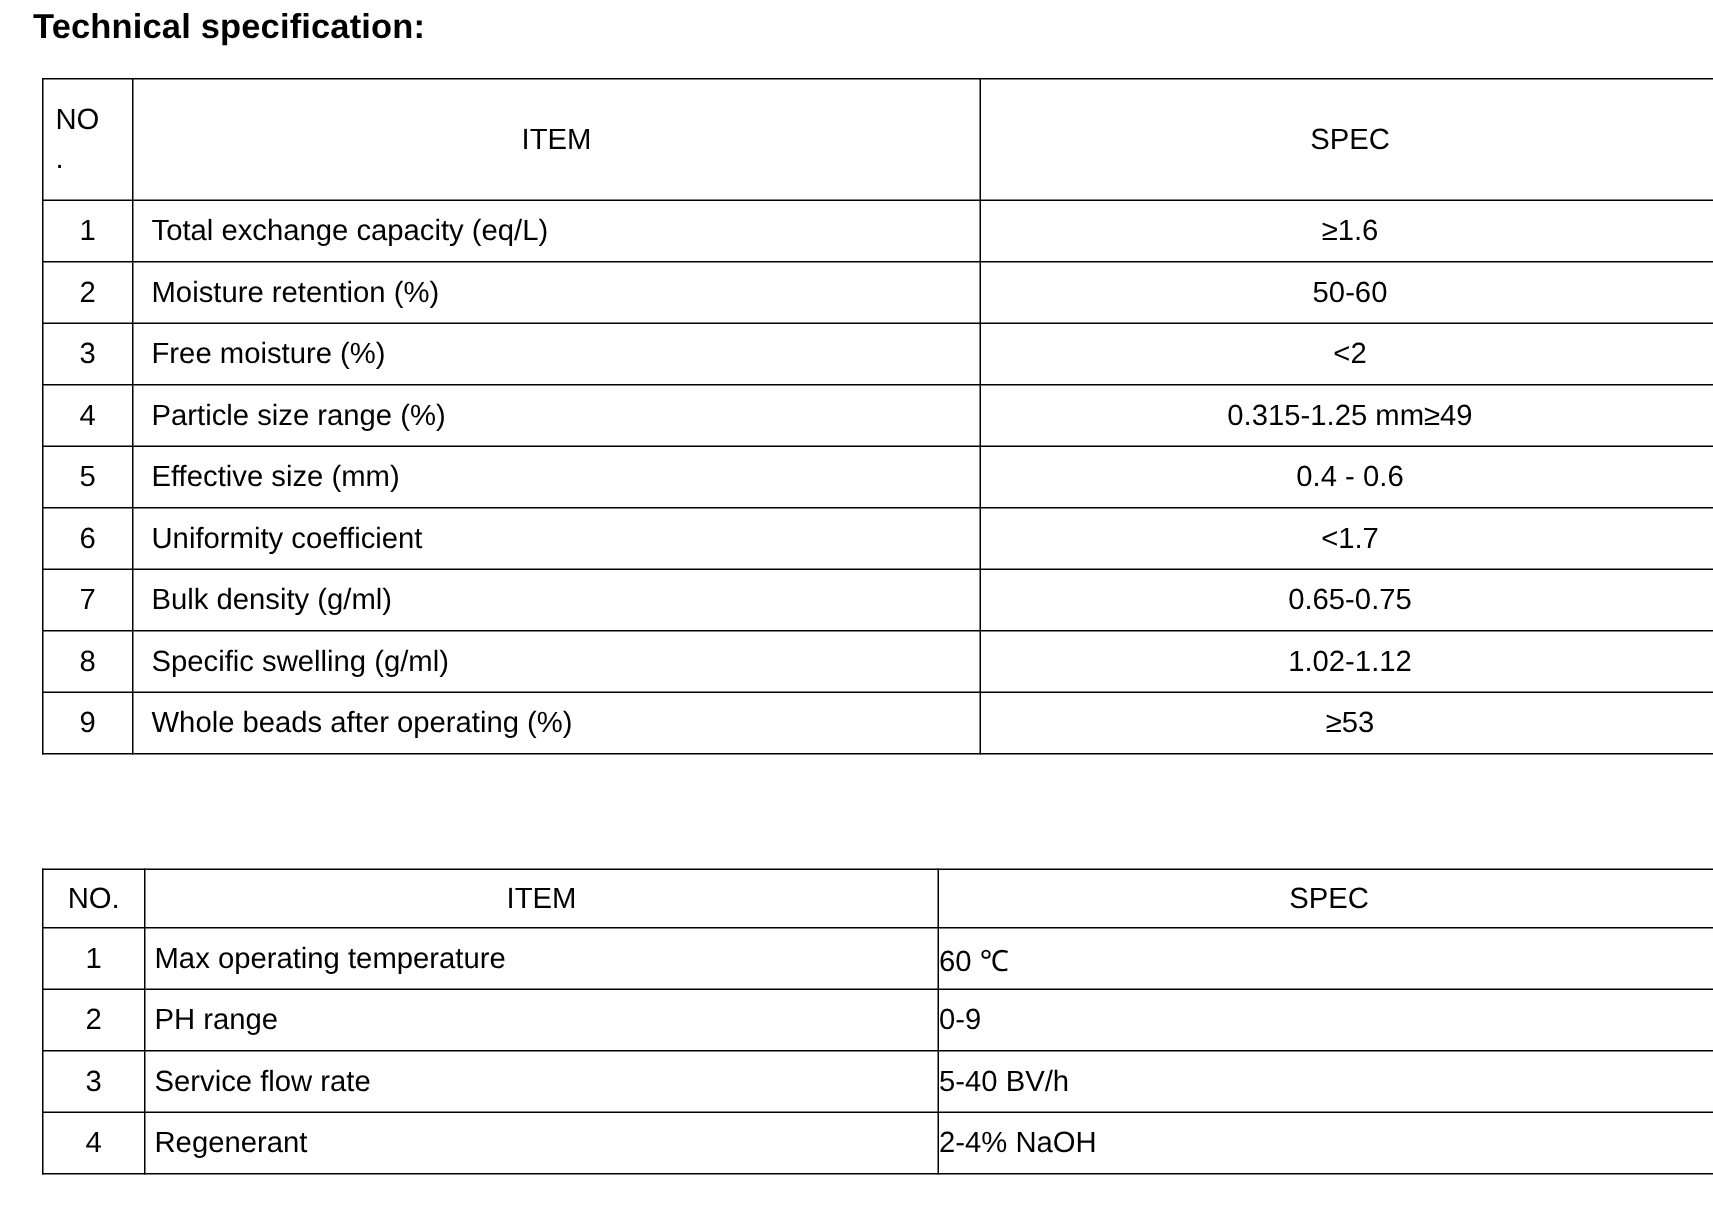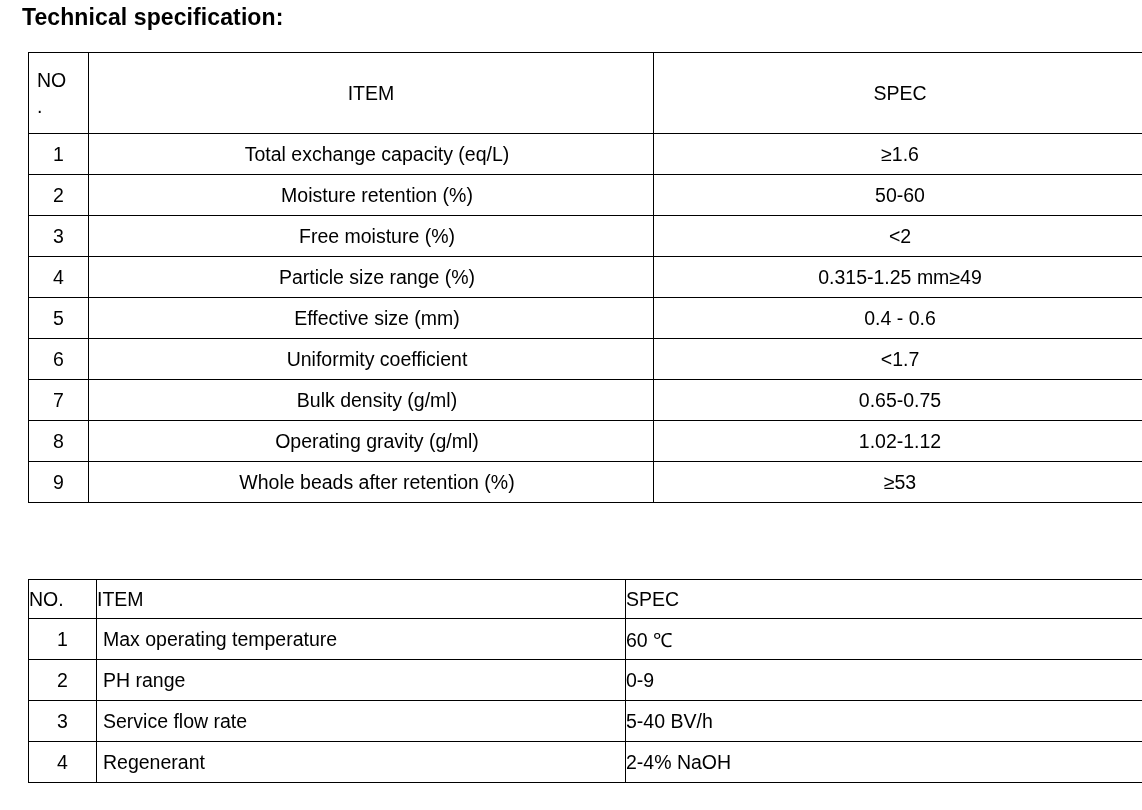--- a/index.html
+++ b/index.html
@@ -54,34 +54,34 @@
   }
   .t1 .hdr-center {
     text-align: center;
     height: 72px;
   }
   .t1 .cell-no {
     text-align: center;
     height: 40px;
   }
   .t1 .cell-item {
-    text-align: center;
+    text-align: left;
     padding-left: 12px;
     height: 40px;
   }
   .t1 .cell-spec {
     text-align: center;
     height: 40px;
   }
   
   .gap { height: 44px; }
   .t2 col.c-no   { width: 68px; }
   .t2 col.c-item { width: 529px; }
   .t2 col.c-spec { width: 521px; }
-  .t2 .hdr-center { text-align: left; height: 38px; }
+  .t2 .hdr-center { text-align: center; height: 38px; }
   .t2 .cell-no   { text-align: center; height: 40px; }
   .t2 .cell-item { text-align: left; padding-left: 6px; height: 40px; }
   .t2 .cell-spec { text-align: left; height: 40px; }
   .sup-small { font-size: 13px; vertical-align: super; }
   .arrow { padding: 0 4px; }
 </style>
 </head>
 <body>
 
 <div class="page">
@@ -135,26 +135,26 @@
         <td class="cell-item">Uniformity coefficient</td>
         <td class="cell-spec">&lt;1.7</td>
       </tr>
       <tr>
         <td class="cell-no">7</td>
         <td class="cell-item">Bulk density (g/ml)</td>
         <td class="cell-spec">0.65-0.75</td>
       </tr>
       <tr>
         <td class="cell-no">8</td>
-        <td class="cell-item">Operating gravity (g/ml)</td>
+        <td class="cell-item">Specific swelling (g/ml)</td>
         <td class="cell-spec">1.02-1.12</td>
       </tr>
       <tr>
         <td class="cell-no">9</td>
-        <td class="cell-item">Whole beads after retention (%)</td>
+        <td class="cell-item">Whole beads after operating (%)</td>
         <td class="cell-spec">≥53</td>
       </tr>
     </tbody>
   </table>
 
   <div class="gap"></div>
 
 
   <table class="spec t2">
     <colgroup>

